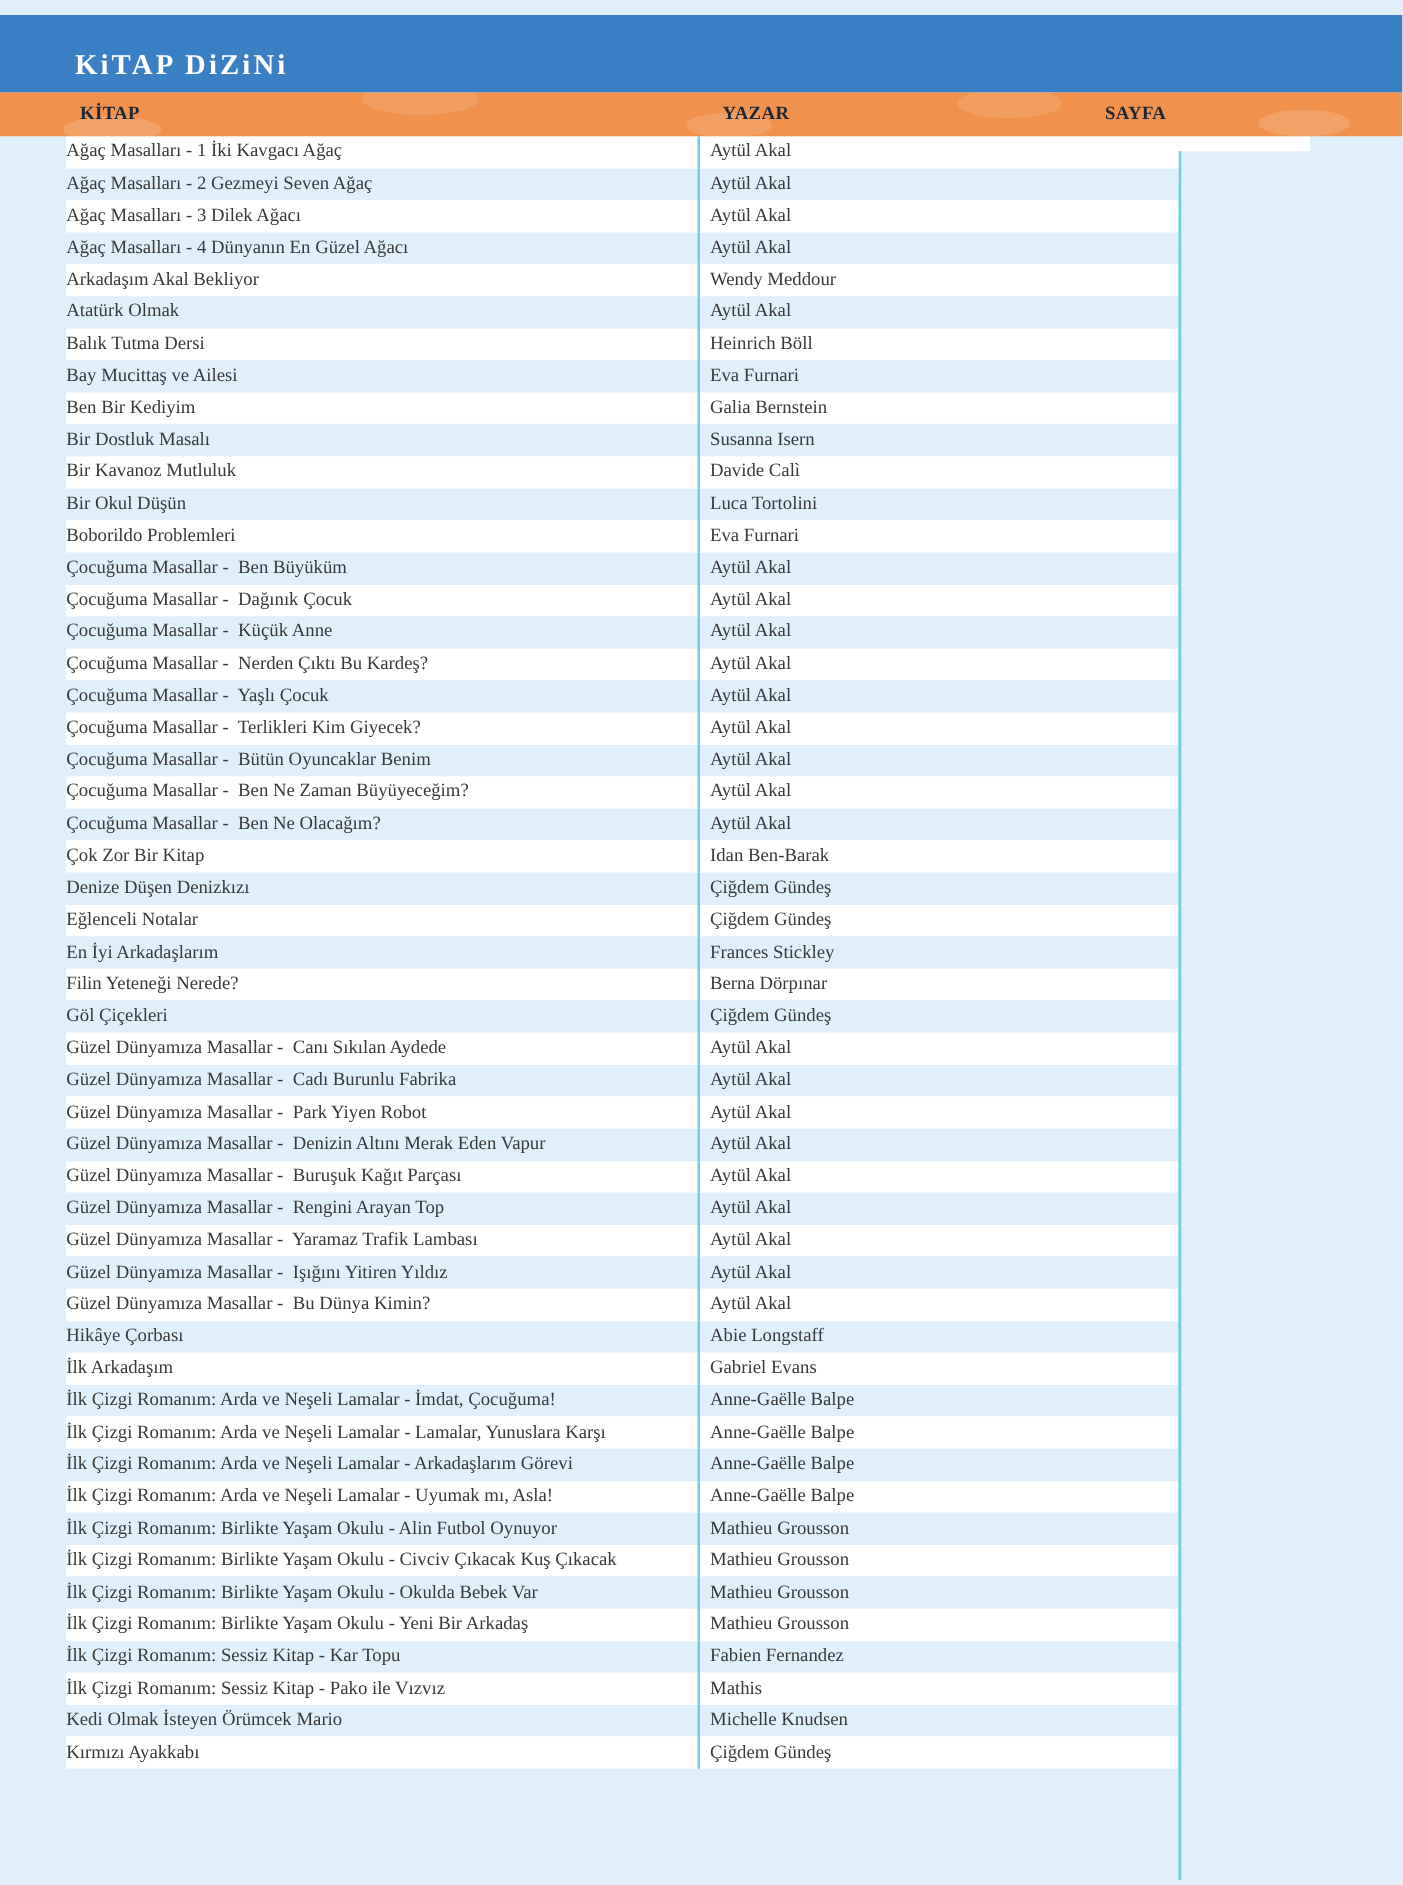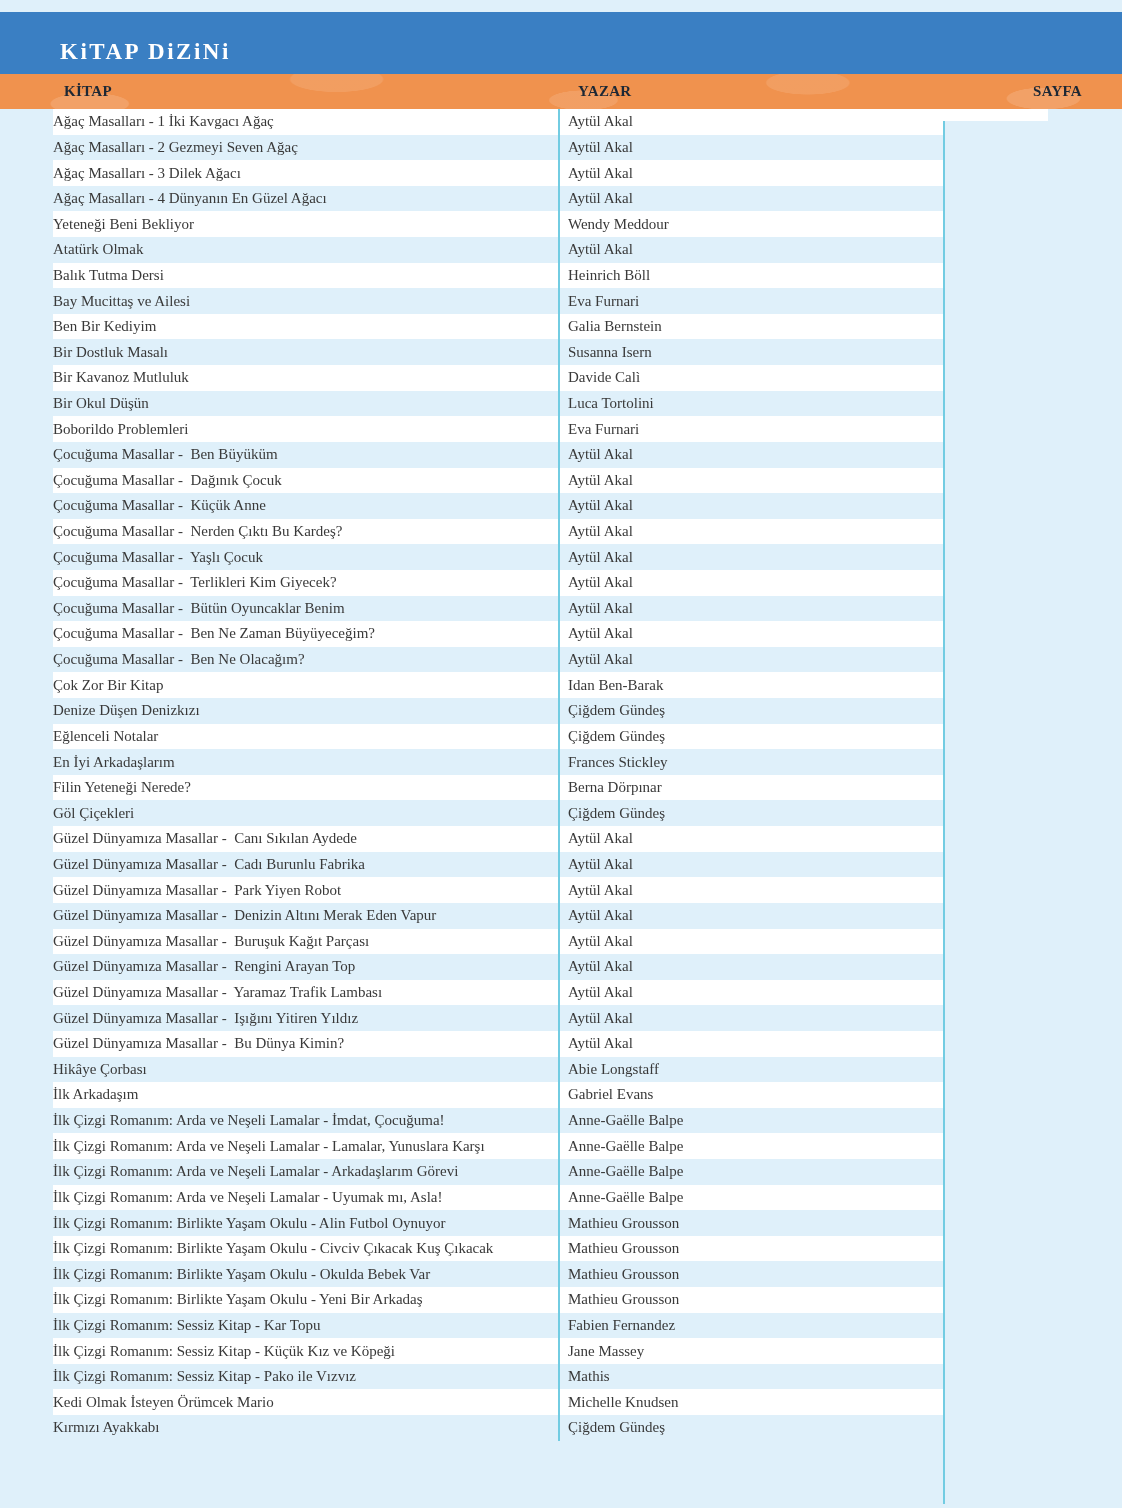--- a/index.html
+++ b/index.html
@@ -32,21 +32,21 @@
       radial-gradient(ellipse 75px 22px at 93% 70%, rgba(255,255,255,.14) 48%, transparent 50%);
   }
   .table-header span{
     position:absolute;top:0;line-height:35px;
     font-weight:bold;font-size:15px;
     color:var(--header-text,#1d2835);
     letter-spacing:.3px;white-space:pre;
   }
   .col-kitap{left:64px;}
   .col-yazar{left:578px;}
-  .col-sayfa{left:988px;width:94px;text-align:right;}
+  .col-sayfa{left:884px;width:94px;text-align:left;}
   
   .rows{margin-left:53px;width:995px;}
   .row{
     display:flex;height:25.62px;
     font-size:15px;color:var(--body-text,#393939);
   }
   .row:nth-child(odd){background:var(--row-white,#ffffff);}
   .cell{
     white-space:pre;overflow:hidden;
     display:flex;align-items:center;align-self:stretch;
@@ -89,21 +89,21 @@
     <span class="cell page">5</span>
   </div>
 
   <div class="row">
     <span class="cell title">Ağaç Masalları - 4 Dünyanın En Güzel Ağacı</span>
     <span class="cell author">Aytül Akal</span>
     <span class="cell page">5</span>
   </div>
 
   <div class="row">
-    <span class="cell title">Yeteneği Beni Bekliyor</span>
+    <span class="cell title">Arkadaşım Akal Bekliyor</span>
     <span class="cell author">Wendy Meddour</span>
     <span class="cell page">23</span>
   </div>
 
   <div class="row">
     <span class="cell title">Atatürk Olmak</span>
     <span class="cell author">Aytül Akal</span>
     <span class="cell page">11</span>
   </div>
 
@@ -352,25 +352,20 @@
     <span class="cell author">Mathieu Grousson</span>
     <span class="cell page">43</span>
   </div>
 
   <div class="row">
     <span class="cell title">İlk Çizgi Romanım: Sessiz Kitap - Kar Topu</span>
     <span class="cell author">Fabien Fernandez</span>
     <span class="cell page">44</span>
   </div>
 
-  <div class="row">
-    <span class="cell title">İlk Çizgi Romanım: Sessiz Kitap - Küçük Kız ve Köpeği</span>
-    <span class="cell author">Jane Massey</span>
-    <span class="cell page">44</span>
-  </div>
 
   <div class="row">
     <span class="cell title">İlk Çizgi Romanım: Sessiz Kitap - Pako ile Vızvız</span>
     <span class="cell author">Mathis</span>
     <span class="cell page">44</span>
   </div>
 
   <div class="row">
     <span class="cell title">Kedi Olmak İsteyen Örümcek Mario</span>
     <span class="cell author">Michelle Knudsen</span>

